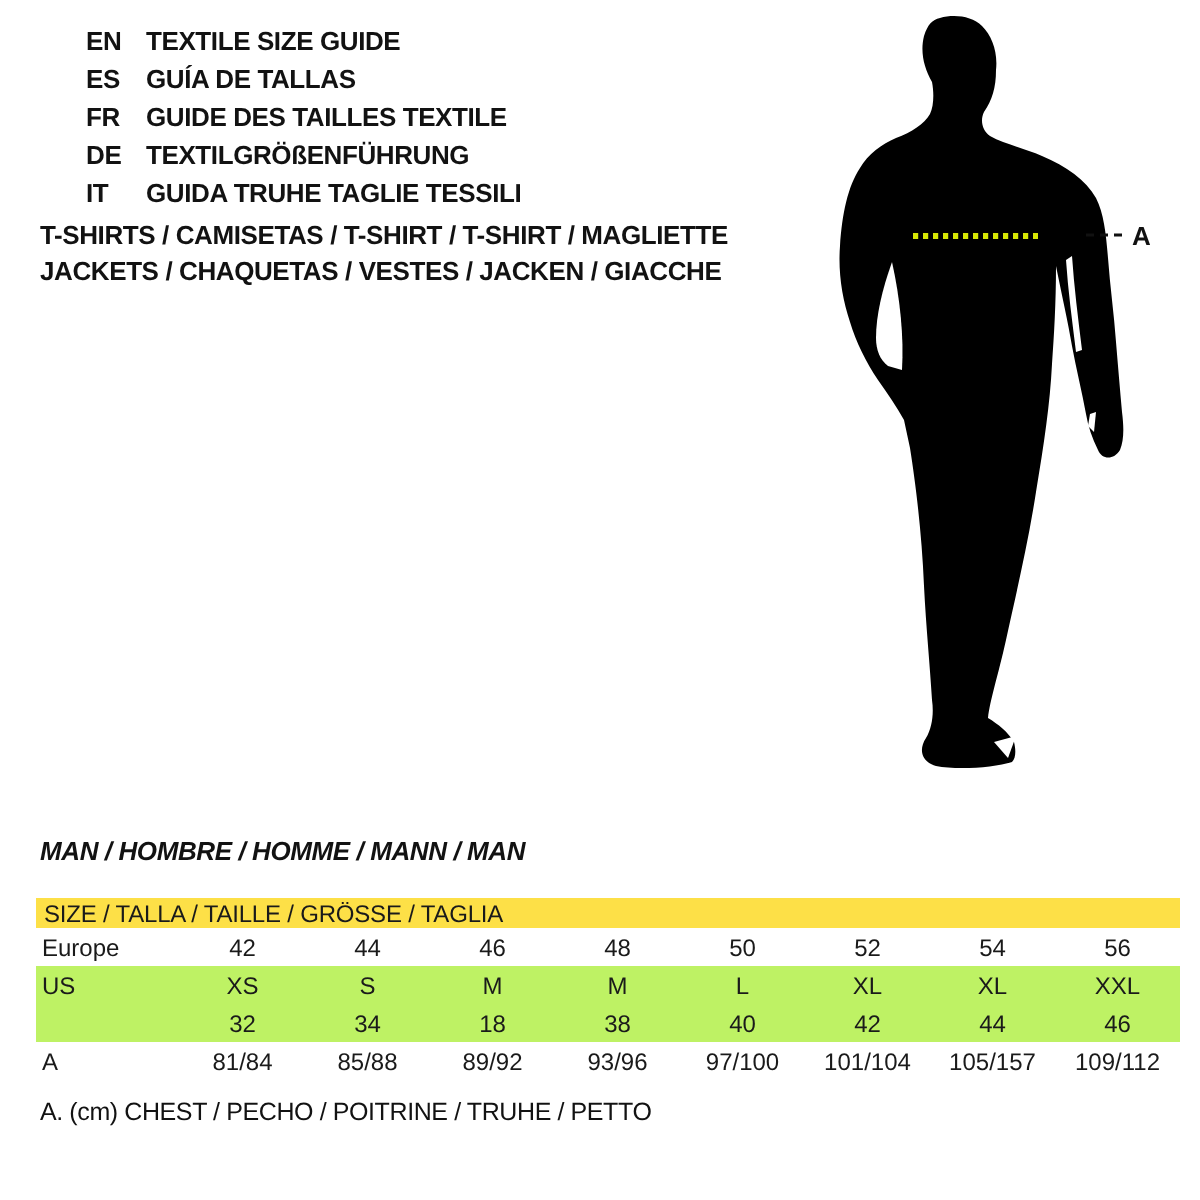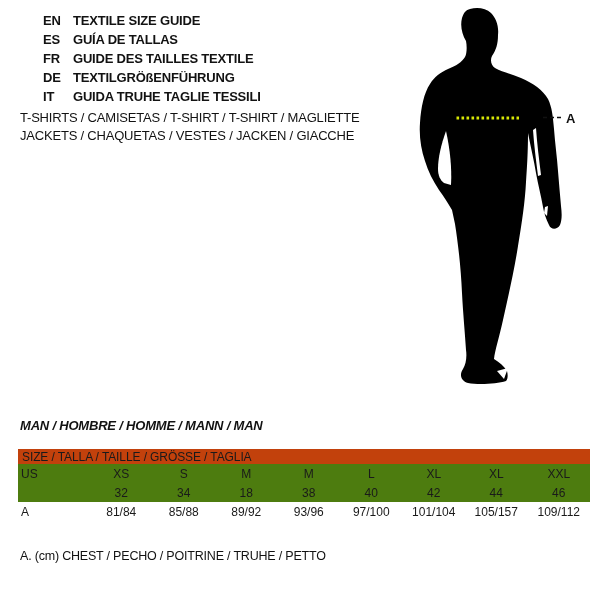--- a/index.html
+++ b/index.html
@@ -9,39 +9,39 @@
     font-family: "Liberation Sans", sans-serif;
     color: #121212;
     -webkit-font-smoothing: antialiased;
   }
   
   .lang-block { position: absolute; left: 28px; top: 11px; }
   .lang-row { display: flex; line-height: 19px; font-size: 13px; font-weight: 700; letter-spacing: -0.2px; margin-left: 15px; }
   .lang-code { width: 30px; flex: 0 0 30px; }
   
   .garments { position: absolute; left: 20px; top: 109px; }
-  .garment-line { line-height: 18px; font-size: 13px; font-weight: 400; letter-spacing: -0.2px; }
+  .garment-line { line-height: 18px; font-size: 13px; font-weight: 700; letter-spacing: -0.2px; }
   
   .figure-svg { position: absolute; left: 0; top: 0; }
   
   .section-title { position: absolute; left: 20px; top: 418px; font-size: 13px; font-weight: 700; letter-spacing: -0.2px; font-style: italic; }
   
   .size-table {
     position: absolute; left: 18px; top: 449px; width: 572px;
     border-collapse: collapse; table-layout: fixed;
     font-size: 12px; color: #1a1a1a;
   }
   .size-table td { padding: 0; text-align: center; height: 19px; }
   .size-table td.thead {
-    background: #c2410c; text-align: left; height: 15px;
+    background: #fde047; text-align: left; height: 15px;
     padding-left: 4px; font-size: 12px; letter-spacing: -0.1px;
   }
   .size-table td.lbl { text-align: left; padding-left: 3px; }
   .size-table col.c-label { width: 72px; }
-  .size-table tr.shaded td { background: #4d7c0f; }
+  .size-table tr.shaded td { background: #bef264; }
   
   .footnote { position: absolute; left: 20px; top: 549px; font-size: 12.5px; font-weight: 400; letter-spacing: -0.2px; }
 </style>
 </head>
 <body>
 
 <div class="lang-block">
   <div class="lang-row">
     <span class="lang-code">EN</span>
     <span class="lang-label">TEXTILE SIZE GUIDE</span>
@@ -126,20 +126,31 @@
       <col>
       <col>
       <col>
       <col>
       <col>
   </colgroup>
   <tbody>
       <tr>
     <td class="thead" colspan="9">SIZE / TALLA / TAILLE / GRÖSSE / TAGLIA</td>
   </tr>
+  <tr>
+    <td class="lbl">Europe</td>
+    <td>42</td>
+    <td>44</td>
+    <td>46</td>
+    <td>48</td>
+    <td>50</td>
+    <td>52</td>
+    <td>54</td>
+    <td>56</td>
+  </tr>
   <tr class="shaded">
     <td class="lbl">US</td>
     <td>XS</td>
     <td>S</td>
     <td>M</td>
     <td>M</td>
     <td>L</td>
     <td>XL</td>
     <td>XL</td>
     <td>XXL</td>

